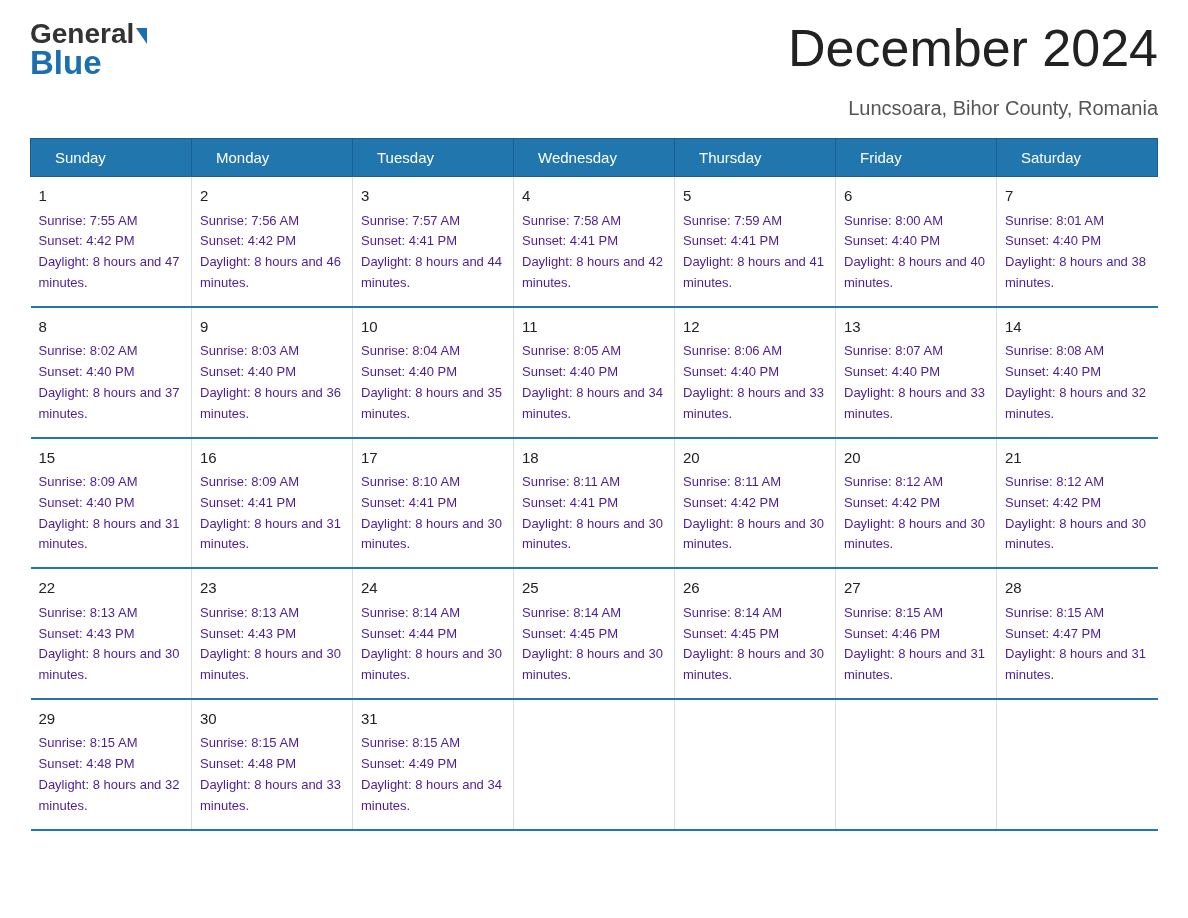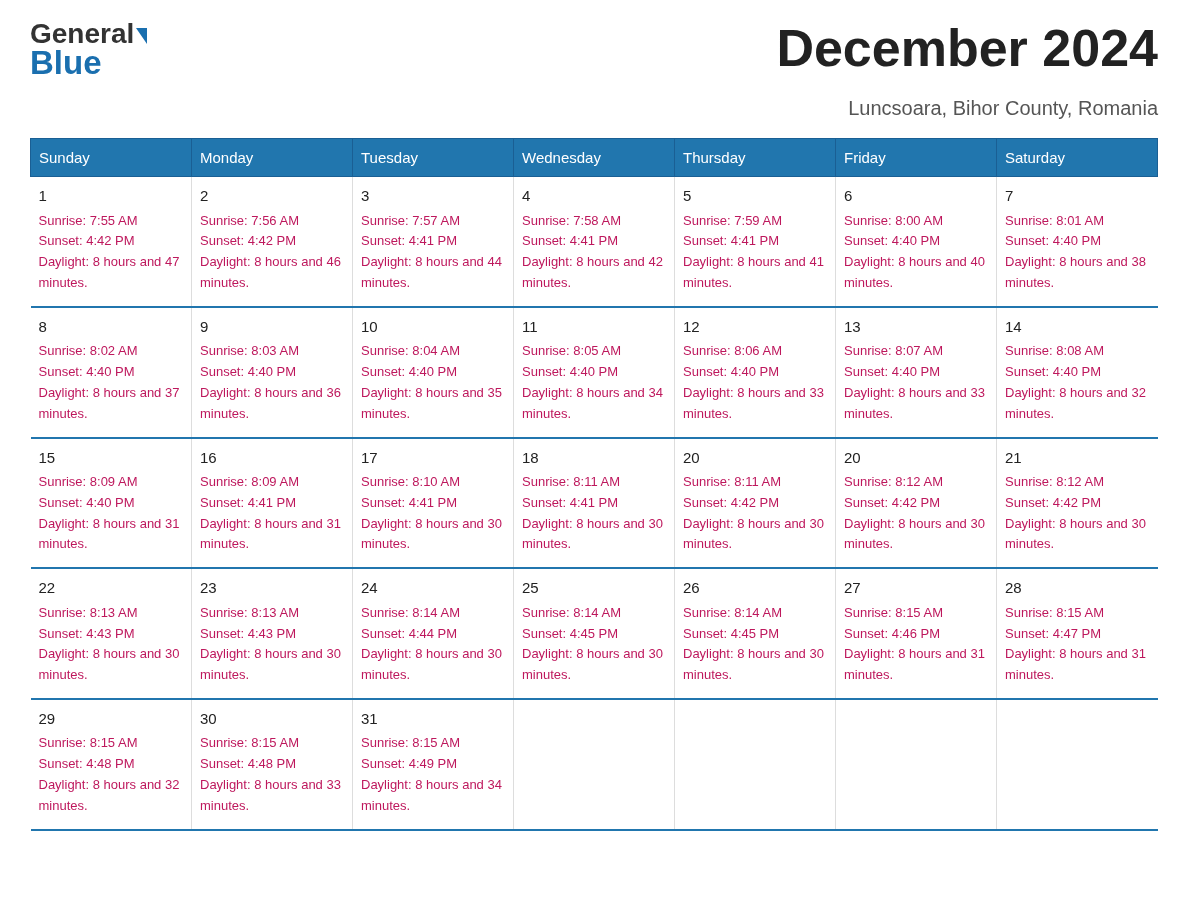--- a/index.html
+++ b/index.html
@@ -32,40 +32,40 @@
       color: #1a6faf;
       font-size: 33px;
       font-weight: bold;
       margin-top: -4px;
     }
     .title-block {
       text-align: right;
     }
     .title-block h1 {
       font-size: 52px;
-      font-weight: bold;
+      font-weight: normal;
       color: #222;
       line-height: 1.1;
     }
     .title-block .subtitle {
       font-size: 20px;
       color: #555;
       margin-top: 20px;
     }
     table {
       width: 100%;
       border-collapse: collapse;
       table-layout: fixed;
     }
     thead tr th {
       background: #2176ae;
       color: #fff;
       font-size: 15px;
       font-weight: normal;
-      padding: 10px 8px;
+      padding: 10px 24px;
       text-align: left;
       border: 1px solid #1a5f94;
       margin-top: 39px;
     }
     tbody tr {
       border-bottom: 2px solid #2176ae;
     }
     tbody tr td {
       vertical-align: top;
       padding: 8px 8px 12px 8px;
@@ -78,21 +78,21 @@
       border-right: none;
     }
     .day-num {
       font-size: 15px;
       font-weight: normal;
       display: block;
       margin-bottom: 3px;
     }
     .day-info {
       font-size: 13px;
-      color: #be185d;
+      color: #4c1d95;
       line-height: 1.6;
     }
   </style>
 </head>
 <body>
 
 <div class="header">
   <div class="logo">
     <div class="logo-text">
       General<span style="display:inline-block;width:0;height:0;border-left:11px solid transparent;border-bottom:0px solid transparent;border-top:16px solid #1a6faf;margin-left:2px;vertical-align:middle;"></span>

